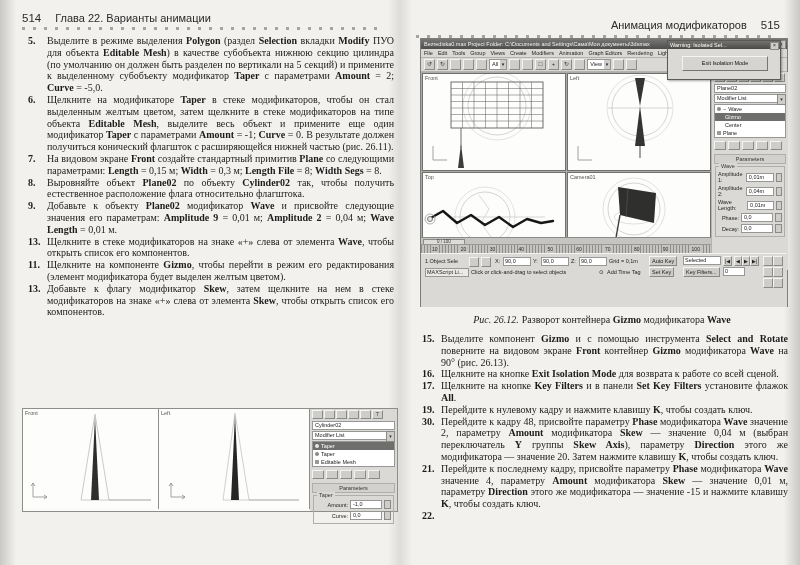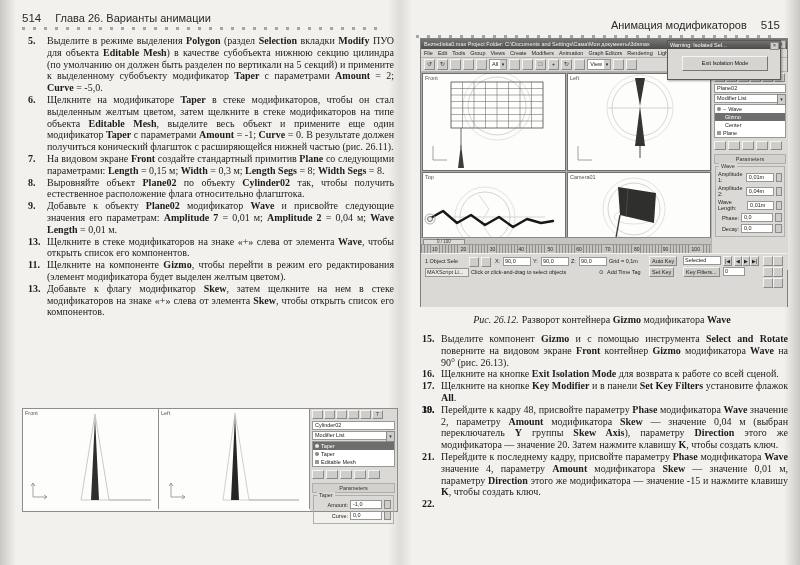--- a/index.html
+++ b/index.html
@@ -91,49 +91,49 @@
   #warndlg{position:absolute;left:246px;top:1px;width:112px;height:38px;background:#dbd9d5;border:1px solid #5a5a58;box-shadow:1px 1px 2px rgba(0,0,0,.35);z-index:5;}
   #warntitle{position:relative;height:8px;background:linear-gradient(#74726f,#4c4a48);color:#fff;font-size:5.5px;line-height:8px;padding:0 2px;}
   #warnclose{position:absolute;right:1px;top:1px;width:7px;height:6px;background:#cfcdc9;color:#222;font-size:5px;line-height:5px;text-align:center;border:1px solid #8a8a88;}
   #warnbtn{position:absolute;left:14px;top:15px;width:84px;height:13px;background:#d6d4d0;border:1px solid;border-color:#f4f4f2 #77756f #77756f #f4f4f2;font-size:5.5px;line-height:12px;text-align:center;color:#111;}
 </style>
 </head>
 <body>
 
 <div class="page" id="pageL">
   <div class="runhead">
-    <span class="pgnum">514</span><span>Глава 26. Варианты анимации</span>
+    <span class="pgnum">514</span><span>Глава 22. Варианты анимации</span>
   </div>
   <div class="dots"></div>
 
   <div class="steps">
 
       <div class="step">
         <span class="snum">5.</span>
         <span class="stxt">Выделите в режиме выделения <b>Polygon</b> (раздел <b>Selection</b> вкладки <b>Modify</b> ПУО для объекта <b>Editable Mesh</b>) в качестве субобъекта нижнюю секцию цилиндра (по умолчанию он должен быть разделен по вертикали на 5 секций) и примените к выделенному субобъекту модификатор <b>Taper</b> с параметрами <b>Amount</b> = 2; <b>Curve</b> = -5,0.</span>
       </div>
 
       <div class="step">
         <span class="snum">6.</span>
         <span class="stxt">Щелкните на модификаторе <b>Taper</b> в стеке модификаторов, чтобы он стал выделенным желтым цветом, затем щелкните в стеке модификаторов на типе объекта <b>Editable Mesh</b>, выделите весь объект и примените еще один модификатор <b>Taper</b> с параметрами <b>Amount</b> = -1; <b>Curve</b> = 0. В результате должен получиться конический флагшток с расширяющейся нижней частью (рис. 26.11).</span>
       </div>
 
       <div class="step">
         <span class="snum">7.</span>
-        <span class="stxt">На видовом экране <b>Front</b> создайте стандартный примитив <b>Plane</b> со следующими параметрами: <b>Length</b> = 0,15 м; <b>Width</b> = 0,3 м; <b>Length Segs</b> = 8; <b>Width Segs</b> = 8.</span>
+        <span class="stxt">На видовом экране <b>Front</b> создайте стандартный примитив <b>Plane</b> со следующими параметрами: <b>Length</b> = 0,15 м; <b>Width</b> = 0,3 м; <b>Length File</b> = 8; <b>Width Segs</b> = 8.</span>
       </div>
 
       <div class="step">
         <span class="snum">8.</span>
         <span class="stxt">Выровняйте объект <b>Plane02</b> по объекту <b>Cylinder02</b> так, чтобы получить естественное расположение флага относительно флагштока.</span>
       </div>
 
       <div class="step">
         <span class="snum">9.</span>
-        <span class="stxt">Добавьте к объекту <b>Plane02</b> модификатор <b>Wave</b> и присвойте следующие значения его параметрам: <b>Amplitude 7</b> = 0,01 м; <b>Amplitude 2</b> = 0,04 м; <b>Wave Length</b> = 0,01 м.</span>
+        <span class="stxt">Добавьте к объекту <b>Plane02</b> модификатор <b>Wave</b> и присвойте следующие значения его параметрам: <b>Amplitude 9</b> = 0,01 м; <b>Amplitude 2</b> = 0,04 м; <b>Wave Length</b> = 0,01 м.</span>
       </div>
 
       <div class="step">
         <span class="snum">13.</span>
         <span class="stxt">Щелкните в стеке модификаторов на знаке «+» слева от элемента <b>Wave</b>, чтобы открыть список его компонентов.</span>
       </div>
 
       <div class="step">
         <span class="snum">11.</span>
         <span class="stxt">Щелкните на компоненте <b>Gizmo</b>, чтобы перейти в режим его редактирования (элемент модификатора будет выделен желтым цветом).</span>
@@ -465,26 +465,27 @@
         <span class="stxt">Выделите компонент <b>Gizmo</b> и с помощью инструмента <b>Select and Rotate</b> поверните на видовом экране <b>Front</b> контейнер <b>Gizmo</b> модификатора <b>Wave</b> на 90° (рис. 26.13).</span>
       </div>
 
       <div class="step">
         <span class="snum">16.</span>
         <span class="stxt">Щелкните на кнопке <b>Exit Isolation Mode</b> для возврата к работе со всей сценой.</span>
       </div>
 
       <div class="step">
         <span class="snum">17.</span>
-        <span class="stxt">Щелкните на кнопке <b>Key Modifier</b> и в панели <b>Set Key Filters</b> установите флажок <b>All</b>.</span>
+        <span class="stxt">Щелкните на кнопке <b>Key Filters</b> и в панели <b>Set Key Filters</b> установите флажок <b>All</b>.</span>
       </div>
 
 
       <div class="step">
         <span class="snum">19.</span>
+        <span class="stxt">Перейдите к нулевому кадру и нажмите клавишу <b>K</b>, чтобы создать ключ.</span>
       </div>
 
       <div class="step">
         <span class="snum">30.</span>
         <span class="stxt">Перейдите к кадру 48, присвойте параметру <b>Phase</b> модификатора <b>Wave</b> значение 2, параметру <b>Amount</b> модификатора <b>Skew</b> — значение 0,04 м (выбран переключатель <b>Y</b> группы <b>Skew Axis</b>), параметру <b>Direction</b> этого же модификатора — значение 20. Затем нажмите клавишу <b>K</b>, чтобы создать ключ.</span>
       </div>
 
       <div class="step">
         <span class="snum">21.</span>
         <span class="stxt">Перейдите к последнему кадру, присвойте параметру <b>Phase</b> модификатора <b>Wave</b> значение 4, параметру <b>Amount</b> модификатора <b>Skew</b> — значение 0,01 м, параметру <b>Direction</b> этого же модификатора — значение -15 и нажмите клавишу <b>K</b>, чтобы создать ключ.</span>

